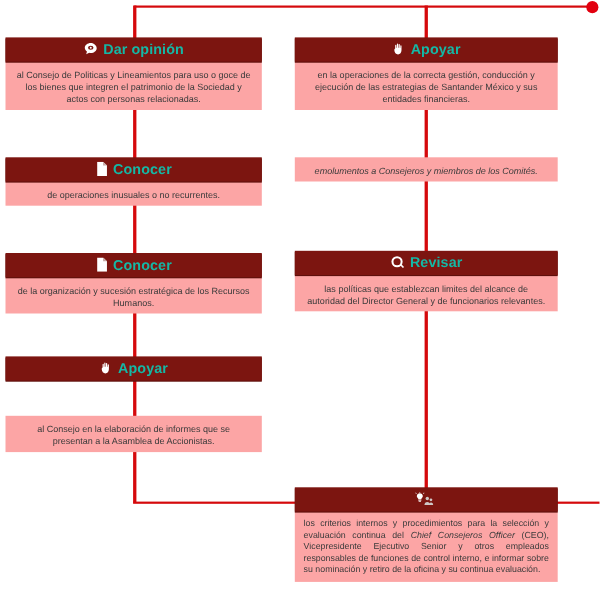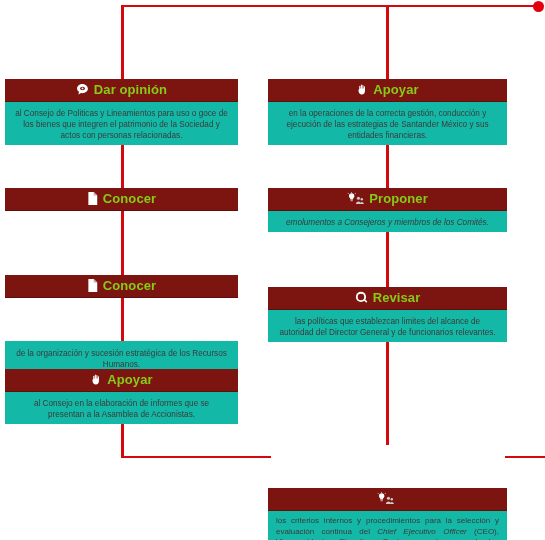--- a/index.html
+++ b/index.html
@@ -20,40 +20,39 @@
   .dot{
     position:absolute;
     width:11px;height:11px;border-radius:50%;
     background:#e2000f;
   }
 
   
   .panel{position:absolute;}
   .panel .hdr{
     background:#7c1510;
-    color:#84cc16;
+    color:#14b8a6;
     height:22px;
     line-height:22px;
     text-align:center;
     font-size:13px;
     font-weight:bold;
     letter-spacing:.1px;
     white-space:nowrap;
     box-shadow:0 1px 0 #5e0f0b;
     position:relative;
     overflow:hidden;
-    margin-top:45px;
   }
   .panel .hdr .ico{
     display:inline-block;
     vertical-align:-2px;
     margin-right:5px;
   }
   .panel .bdy{
-    background:#14b8a6;
+    background:#fca5a5;
     color:#3b3b3b;
     font-size:8.2px;
     line-height:11px;
     text-align:center;
     padding:7px 10px 7px 10px;
     box-sizing:border-box;
   }
   .panel.bottom .bdy{
     text-align:justify;
     font-size:8px;
@@ -63,32 +62,32 @@
   .panel.bottom .bdy i{font-style:italic;}
 
   
   #p-dar-opinion{left:5px;  top:34px;  width:233px;}
   #p-conocer-1  {left:5px;  top:143px; width:233px;}
   #p-conocer-2  {left:5px;  top:230px; width:233px;}
   #p-apoyar-2   {left:5px;  top:324px; width:233px;}
   
   #p-apoyar-1   {left:268px;top:34px;  width:239px;}
   #p-proponer   {left:268px;top:143px; width:239px;}
-  #p-revisar    {left:268px;top:242px; width:239px;}
+  #p-revisar    {left:268px;top:228px; width:239px;}
   #p-vigilar    {left:268px;top:324px; width:239px;}
   
   #p-prop-rev   {left:268px;top:443px; width:239px;}
 
   #p-dar-opinion .bdy{height:44px;}
   #p-apoyar-1   .bdy{height:44px;}
   #p-conocer-1  .bdy{height:22px;}
   #p-proponer   .bdy{height:22px;font-style:italic;}
-  #p-conocer-2  .bdy{height:33px;margin-top:44px;}
+  #p-conocer-2  .bdy{height:33px;}
   #p-revisar    .bdy{height:33px;}
-  #p-apoyar-2   .bdy{height:33px;}
+  #p-apoyar-2   .bdy{height:33px;margin-top:32px;}
   #p-vigilar    .bdy{height:33px;}
   #p-prop-rev   .bdy{height:64px;}
 </style>
 </head>
 <body>
 
 <div class="canvas">
 
   <div class="line hline" style="left:122px;top:5px;width:416px;"></div>
   <div class="dot" style="left:533px;top:1px;"></div>
@@ -127,88 +126,75 @@
 
   <div class="panel" id="p-conocer-1">
     <div class="hdr">
       <span class="ico">
         <svg width="11" height="13" viewBox="0 0 18 22">
           <path fill="#ffffff" d="M2 0h9l6 6v16H2z"></path>
           <path fill="#c8a9a7" d="M11 0l6 6h-6z"></path>
         </svg>
       </span><span>Conocer</span>
     </div>
+    <div class="bdy">de operaciones inusuales o no recurrentes.</div>
   </div>
 
   <div class="panel" id="p-proponer">
+    <div class="bdy">emolumentos a Consejeros y miembros de los Comités.</div>
+  </div>
+
+  <div class="panel" id="p-conocer-2">
+    <div class="hdr">
+      <span class="ico">
+        <svg width="11" height="13" viewBox="0 0 18 22">
+          <path fill="#ffffff" d="M2 0h9l6 6v16H2z"></path>
+          <path fill="#c8a9a7" d="M11 0l6 6h-6z"></path>
+        </svg>
+      </span><span>Conocer</span>
+    </div>
+    <div class="bdy">de la organización y sucesión estratégica de los Recursos Humanos.</div>
+  </div>
+
+  <div class="panel" id="p-revisar">
+    <div class="hdr">
+      <span class="ico">
+        <svg width="13" height="13" viewBox="0 0 24 24">
+          <circle cx="11" cy="11" r="9.4" fill="#ffffff"></circle>
+          <circle cx="11" cy="11" r="6" fill="#7c1510"></circle>
+          <path fill="#ffffff" d="M15.8 16.6l2-2 5 5-2 2z"></path>
+        </svg>
+      </span><span>Revisar</span>
+    </div>
+    <div class="bdy">las políticas que establezcan limites del alcance de autoridad del Director General y de funcionarios relevantes.</div>
+  </div>
+
+  <div class="panel" id="p-apoyar-2">
+    <div class="hdr">
+      <span class="ico">
+        <svg width="12" height="13" viewBox="0 0 24 24">
+          <path fill="#ffffff" d="M6.5 11V5.6c0-.7.5-1.2 1.1-1.2s1.1.5 1.1 1.2V10h.9V3.4c0-.7.5-1.2 1.1-1.2s1.1.5 1.1 1.2V10h.9V4.1c0-.7.5-1.2 1.1-1.2s1.1.5 1.1 1.2V10h.9V6.5c0-.7.5-1.2 1.1-1.2s1.1.5 1.1 1.2v7.9c0 4.1-2.6 7.6-6.3 7.6S5 18.5 5 14.4v-1.1c0-1 .6-1.8 1.5-2.3z"></path>
+        </svg>
+      </span><span>Apoyar</span>
+    </div>
+    <div class="bdy">al Consejo en la elaboración de informes que se presentan a la Asamblea de Accionistas.</div>
+  </div>
+
+
+  <div class="panel bottom" id="p-prop-rev">
     <div class="hdr">
       <span class="ico">
         <svg width="17" height="13" viewBox="0 0 28 22">
           <path fill="#ffffff" d="M7.5 2.2c2.6 0 4.6 2 4.6 4.4 0 1.6-.8 2.7-1.6 3.6-.5.6-.7 1-.7 1.7H5.2c0-.7-.2-1.1-.7-1.7-.8-.9-1.6-2-1.6-3.6 0-2.4 2-4.4 4.6-4.4z"></path>
           <rect x="5.2" y="12.6" width="4.6" height="1.2" fill="#ffffff"></rect>
           <rect x="5.7" y="14.4" width="3.6" height="1.1" fill="#ffffff"></rect>
           <path fill="#ffffff" d="M7.1 0h.9v2h-.9zM.6 2.1l.7-.7 1.4 1.4-.7.7zM12.5 2.8l1.4-1.4.7.7-1.4 1.4z"></path>
           <circle cx="19" cy="10.5" r="2.6" fill="#cfc7c6"></circle>
           <path fill="#cfc7c6" d="M14.6 20.5c0-2.6 2-4.6 4.4-4.6s4.4 2 4.4 4.6z"></path>
           <circle cx="24.6" cy="12.4" r="2.1" fill="#cfc7c6"></circle>
           <path fill="#cfc7c6" d="M21.4 20.5c0-2.1 1.5-3.7 3.4-3.7s3.4 1.6 3.4 3.7z"></path>
         </svg>
-      </span><span>Proponer</span>
-    </div>
-    <div class="bdy">emolumentos a Consejeros y miembros de los Comités.</div>
-  </div>
-
-  <div class="panel" id="p-conocer-2">
-    <div class="hdr">
-      <span class="ico">
-        <svg width="11" height="13" viewBox="0 0 18 22">
-          <path fill="#ffffff" d="M2 0h9l6 6v16H2z"></path>
-          <path fill="#c8a9a7" d="M11 0l6 6h-6z"></path>
-        </svg>
-      </span><span>Conocer</span>
-    </div>
-    <div class="bdy">de la organización y sucesión estratégica de los Recursos Humanos.</div>
-  </div>
-
-  <div class="panel" id="p-revisar">
-    <div class="hdr">
-      <span class="ico">
-        <svg width="13" height="13" viewBox="0 0 24 24">
-          <circle cx="11" cy="11" r="9.4" fill="#ffffff"></circle>
-          <circle cx="11" cy="11" r="6" fill="#7c1510"></circle>
-          <path fill="#ffffff" d="M15.8 16.6l2-2 5 5-2 2z"></path>
-        </svg>
-      </span><span>Revisar</span>
-    </div>
-    <div class="bdy">las políticas que establezcan limites del alcance de autoridad del Director General y de funcionarios relevantes.</div>
-  </div>
-
-  <div class="panel" id="p-apoyar-2">
-    <div class="hdr">
-      <span class="ico">
-        <svg width="12" height="13" viewBox="0 0 24 24">
-          <path fill="#ffffff" d="M6.5 11V5.6c0-.7.5-1.2 1.1-1.2s1.1.5 1.1 1.2V10h.9V3.4c0-.7.5-1.2 1.1-1.2s1.1.5 1.1 1.2V10h.9V4.1c0-.7.5-1.2 1.1-1.2s1.1.5 1.1 1.2V10h.9V6.5c0-.7.5-1.2 1.1-1.2s1.1.5 1.1 1.2v7.9c0 4.1-2.6 7.6-6.3 7.6S5 18.5 5 14.4v-1.1c0-1 .6-1.8 1.5-2.3z"></path>
-        </svg>
-      </span><span>Apoyar</span>
-    </div>
-    <div class="bdy">al Consejo en la elaboración de informes que se presentan a la Asamblea de Accionistas.</div>
-  </div>
-
-
-  <div class="panel bottom" id="p-prop-rev">
-    <div class="hdr">
-      <span class="ico">
-        <svg width="17" height="13" viewBox="0 0 28 22">
-          <path fill="#ffffff" d="M7.5 2.2c2.6 0 4.6 2 4.6 4.4 0 1.6-.8 2.7-1.6 3.6-.5.6-.7 1-.7 1.7H5.2c0-.7-.2-1.1-.7-1.7-.8-.9-1.6-2-1.6-3.6 0-2.4 2-4.4 4.6-4.4z"></path>
-          <rect x="5.2" y="12.6" width="4.6" height="1.2" fill="#ffffff"></rect>
-          <rect x="5.7" y="14.4" width="3.6" height="1.1" fill="#ffffff"></rect>
-          <path fill="#ffffff" d="M7.1 0h.9v2h-.9zM.6 2.1l.7-.7 1.4 1.4-.7.7zM12.5 2.8l1.4-1.4.7.7-1.4 1.4z"></path>
-          <circle cx="19" cy="10.5" r="2.6" fill="#cfc7c6"></circle>
-          <path fill="#cfc7c6" d="M14.6 20.5c0-2.6 2-4.6 4.4-4.6s4.4 2 4.4 4.6z"></path>
-          <circle cx="24.6" cy="12.4" r="2.1" fill="#cfc7c6"></circle>
-          <path fill="#cfc7c6" d="M21.4 20.5c0-2.1 1.5-3.7 3.4-3.7s3.4 1.6 3.4 3.7z"></path>
-        </svg>
       </span>
     </div>
-    <div class="bdy"><span>los criterios internos y procedimientos para la selección y evaluación continua del </span><i>Chief Ejecutivo Officer</i><span> (CEO), Vicepresidente Ejecutivo Senior y otros empleados responsables de funciones de control interno, e informar sobre su nominación y retiro de la oficina y su continua evaluación.</span></div>
+    <div class="bdy"><span>los criterios internos y procedimientos para la selección y evaluación continua del </span><i>Chief Consejeros Officer</i><span> (CEO), Vicepresidente Ejecutivo Senior y otros empleados responsables de funciones de control interno, e informar sobre su nominación y retiro de la oficina y su continua evaluación.</span></div>
   </div>
 
 </div>
 
 </body></html>

